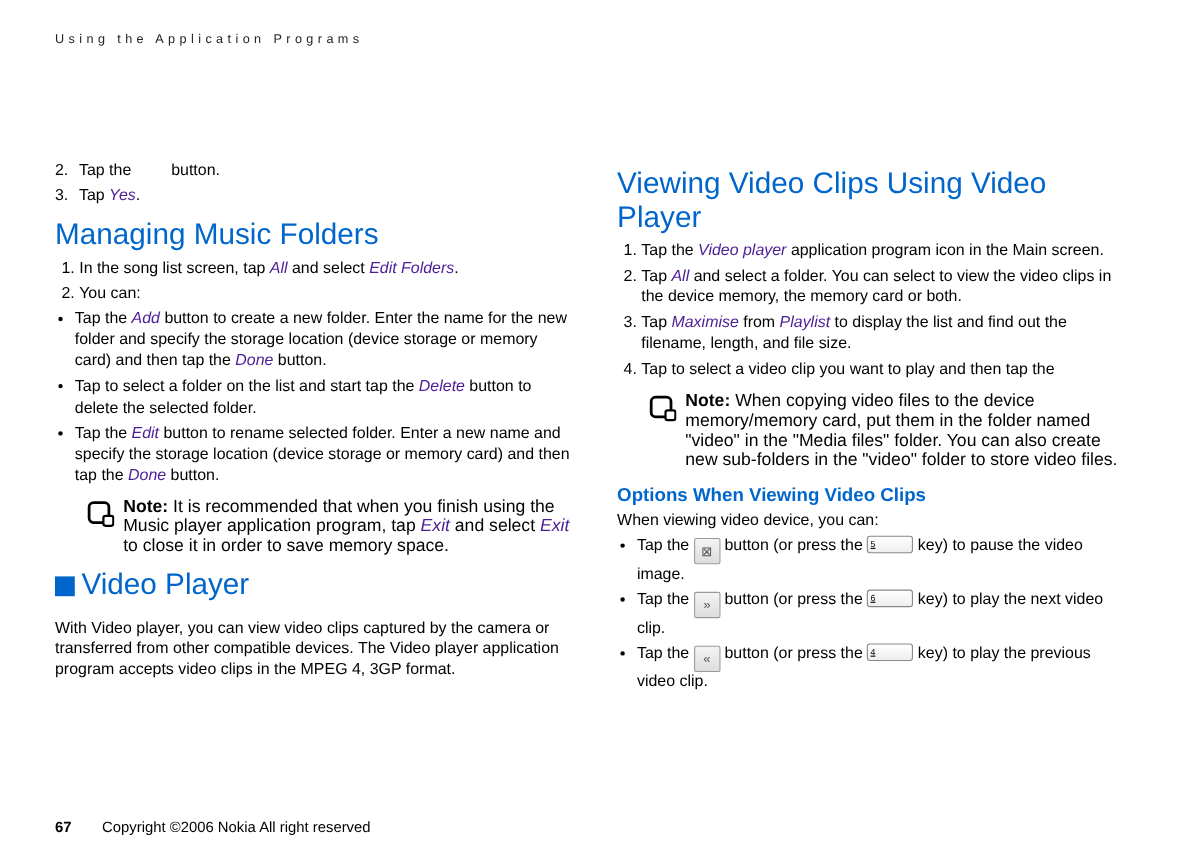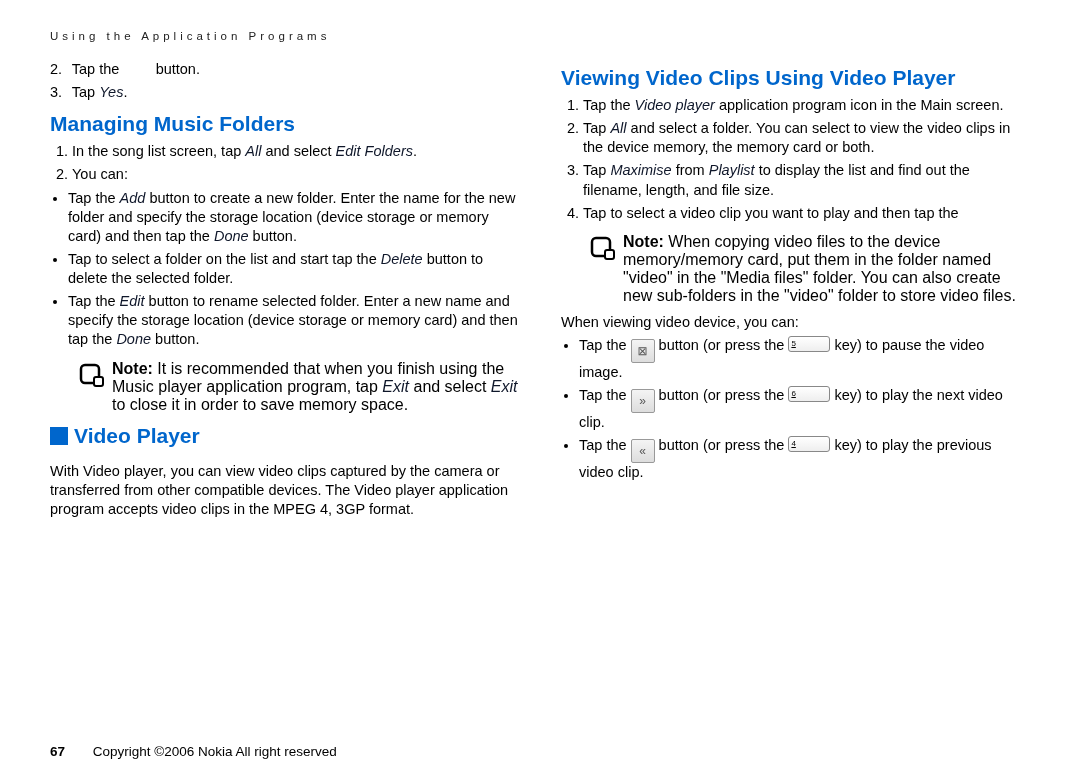--- a/index.html
+++ b/index.html
@@ -23,29 +23,30 @@
   .running-head {
     font-size: 11.5px;
     letter-spacing: 4px;
     color: #222;
     margin-bottom: 14px;
   }
   .cols {
     display: flex;
     gap: 42px;
     flex: 1;
+    align-items: center;
   }
   .col {
     flex: 1;
     min-width: 0;
   }
   .h1 {
     color: #0066cc;
-    font-weight: bold;
-    font-size: 21px;
+    font-weight: normal;
+    font-size: 27px;
     margin: 10px 0 6px 0;
   }
   .h1.with-square::before {
     content: "";
     display: inline-block;
     width: 18px;
     height: 18px;
     background: #0066cc;
     margin-right: 6px;
     vertical-align: -2px;
@@ -74,21 +75,21 @@
   }
   ul {
     list-style: disc;
     padding-left: 18px;
     margin: 4px 0;
   }
   li {
     margin: 4px 0;
   }
   .ui {
-    color: #0f172a;
+    color: #4c1d95;
     font-style: italic;
   }
   .bold { font-weight: bold; }
   .note {
     display: flex;
     align-items: flex-start;
     margin: 10px 0 8px 28px;
     gap: 8px;
   }
   .note-icon {
@@ -225,20 +226,21 @@
           <svg width="26" height="26" viewBox="0 0 26 26">
               <rect x="3" y="3" width="18" height="18" rx="4" fill="none" stroke="#000" stroke-width="2.5"></rect>
               <rect x="16" y="15" width="9" height="9" rx="2" fill="#fff" stroke="#000" stroke-width="2"></rect>
             </svg>
         </span>
         <span class="note-text">
           <span class="bold">Note: </span><span>When copying video files to the device memory/memory card, put them in the folder named "video" in the "Media files" folder. You can also create new sub-folders in the "video" folder to store video files.</span>
         </span>
       </div>
 
+      <div class="h2">Options When Viewing Video Clips</div>
       <p class="body" style="margin:2px 0 4px 0;">When viewing video device, you can:</p>
 
       <ul>
         <li>
           <span>Tap the </span><span class="icon-btn">⊠</span><span> button (or press the </span><span class="key" data-key="5">&nbsp;&nbsp;&nbsp;&nbsp;</span><span> key) to pause the video image.</span>
         </li>
         <li>
           <span>Tap the </span><span class="icon-btn">»</span><span> button (or press the </span><span class="key" data-key="6">&nbsp;&nbsp;&nbsp;&nbsp;</span><span> key) to play the next video clip.</span>
         </li>
         <li>

